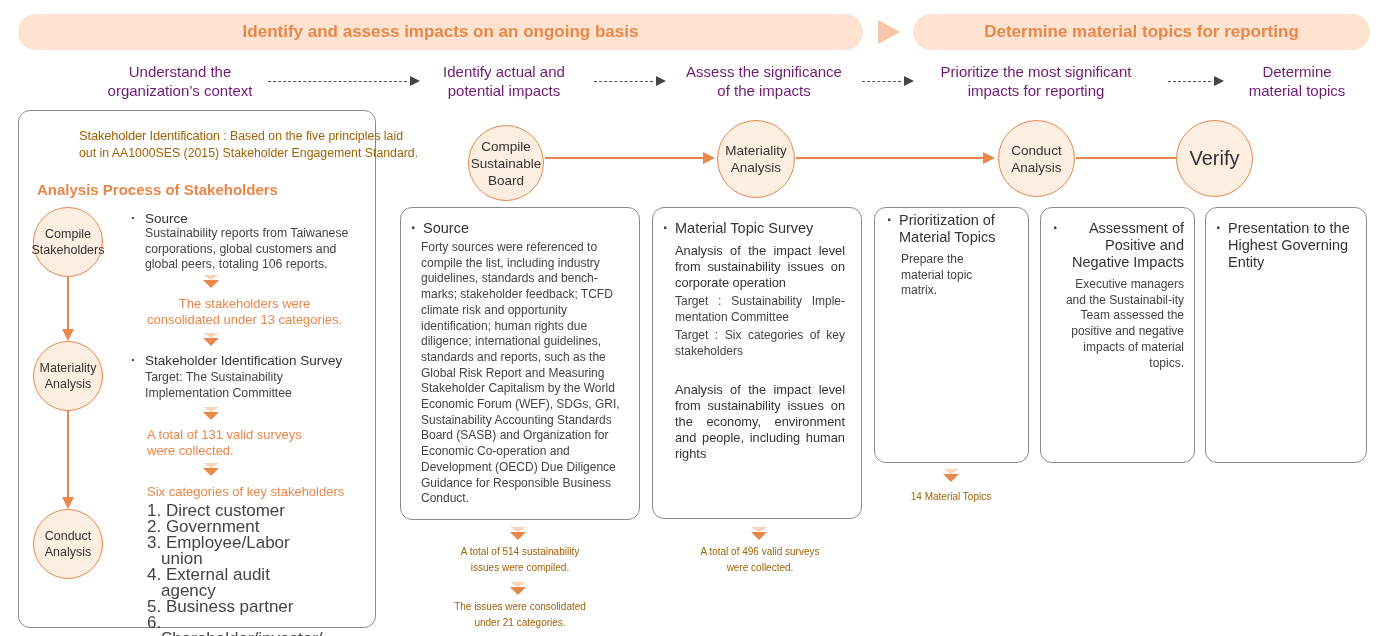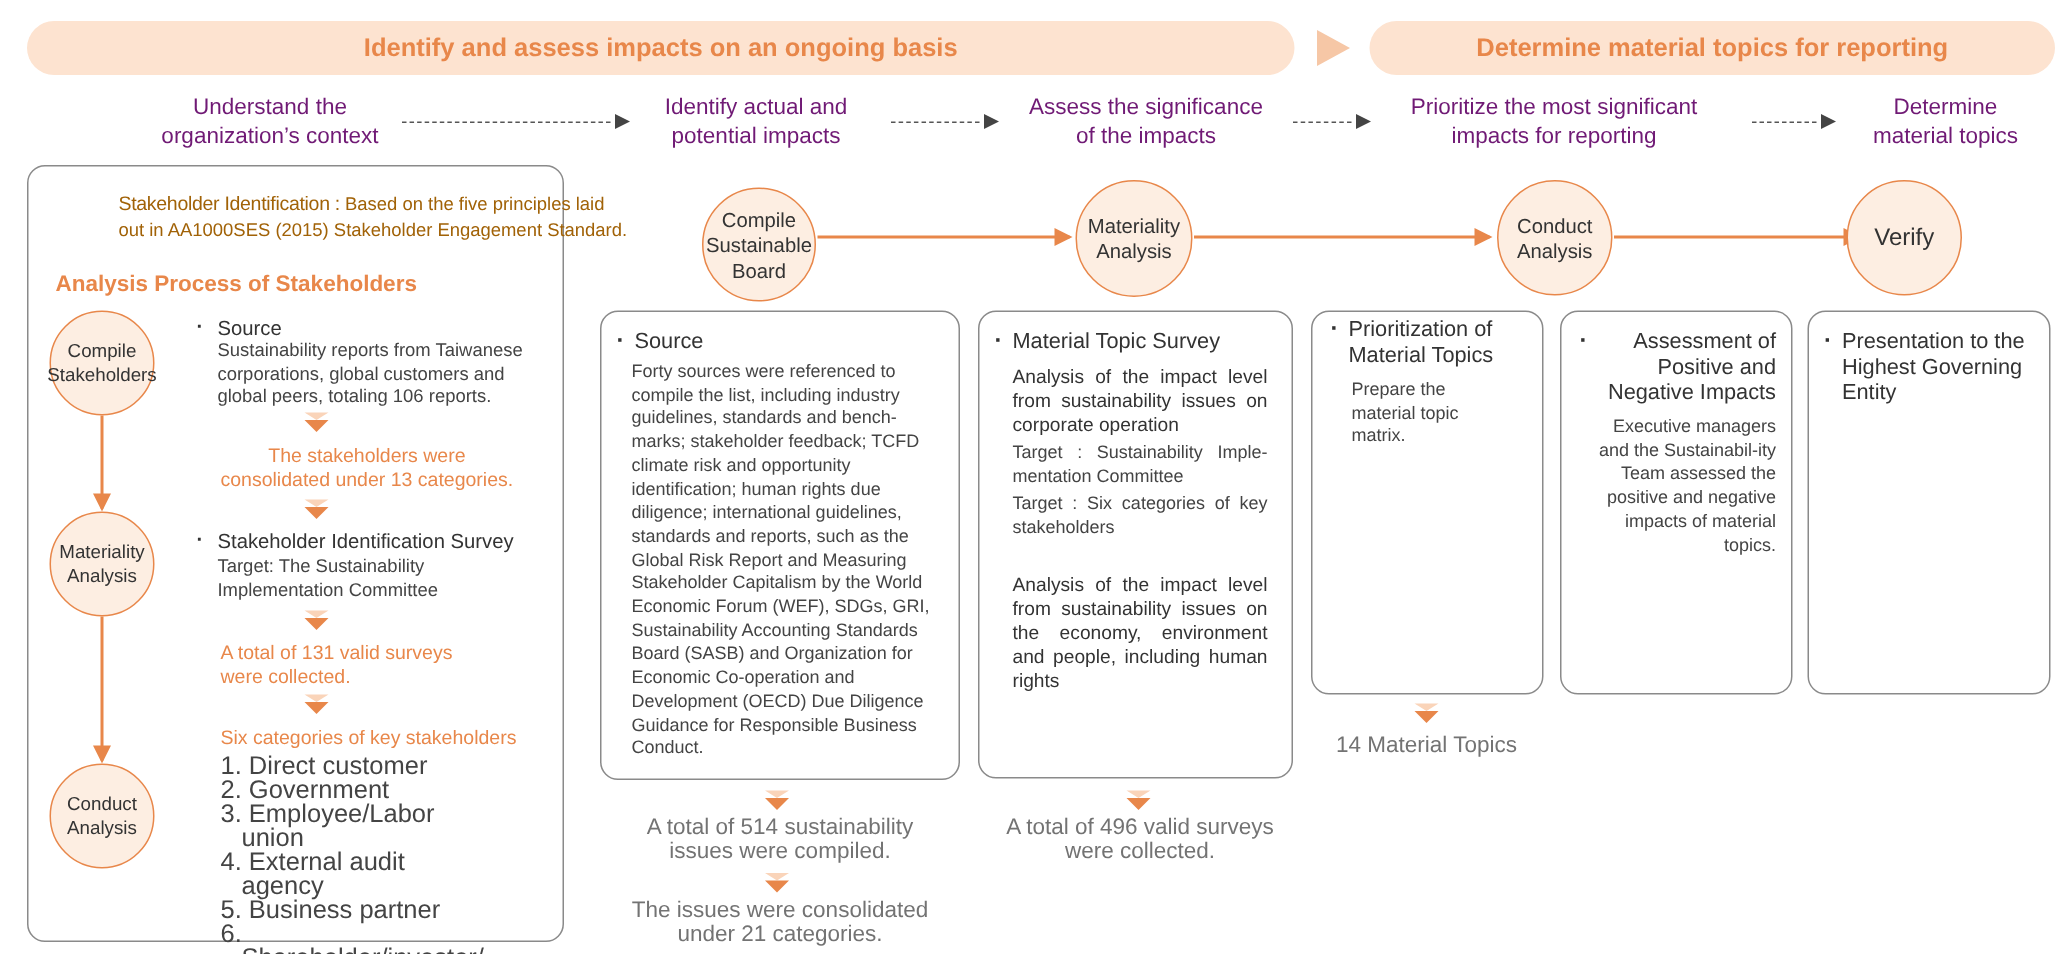--- a/index.html
+++ b/index.html
@@ -37,21 +37,21 @@
   }
 
   
   .box {
     position: absolute; border: 1.5px solid #8a8a8a; border-radius: 12px; background: #fff;
   }
   .box-title { font-size: 14.5px; line-height: 17px; color: #333; position: relative; padding-left: 14px; }
   .box-title::before { content: "\00B7"; position: absolute; left: 2px; top: -1px; font-weight: bold; font-size: 16px; }
   .box-text { font-size: 12px; line-height: 15.7px; color: #444; }
 
-  .orange-text { color: #737373; font-size: 15px; line-height: 15.5px; text-align: center; position: absolute; }
+  .orange-text { color: #a16207; font-size: 10px; line-height: 15.5px; text-align: center; position: absolute; }
 
   
   .tri { position: absolute; width: 16px; height: 14px; }
   .tri .t1 { position: absolute; top: 0; left: 0; width: 0; height: 0;
     border-left: 8px solid transparent; border-right: 8px solid transparent; border-top: 5px solid #fad4b9; }
   .tri .t2 { position: absolute; top: 5px; left: 0; width: 0; height: 0;
     border-left: 8px solid transparent; border-right: 8px solid transparent; border-top: 8px solid #e8874a; }
 
   .h-arrow { position: absolute; height: 2px; background: #e8874a; }
   .h-arrow::after {
@@ -215,21 +215,21 @@
     </div>
 </div>
 <div class="h-arrow" style="left:796px; top:157px; width:197px;"></div>
 <div class="circle" style="left:998px; top:120px; width:77px; height:77px;">
   <div>
       <div>Conduct</div>
       <div>Analysis</div>
     </div>
 </div>
 <div class="h-arrow" style="left:1076px; top:157px; width:163px;"></div>
-<div class="circle" style="left:1231px; top:120px; width:77px; height:77px; font-size:16px;">
+<div class="circle" style="left:1176px; top:120px; width:77px; height:77px; font-size:20px;">
   <div>Verify</div>
 </div>
 
 <div class="box" style="left:400px; top:207px; width:240px; height:313px; padding:12px 12px 0 8px;">
   <div class="box-title">Source</div>
   <div class="box-text" style="padding-left:12px; margin-top:3px;">Forty sources were referenced to compile the list, including industry guidelines, standards and bench-marks; stakeholder feedback; TCFD climate risk and opportunity identification; human rights due diligence; international guidelines, standards and reports, such as the Global Risk Report and Measuring Stakeholder Capitalism by the World Economic Forum (WEF), SDGs, GRI, Sustainability Accounting Standards Board (SASB) and Organization for Economic Co-operation and Development (OECD) Due Diligence Guidance for Responsible Business Conduct.</div>
 </div>
 
 <div class="box" style="left:652px; top:207px; width:210px; height:312px; padding:12px 16px 0 8px;">
   <div class="box-title">Material Topic Survey</div>

